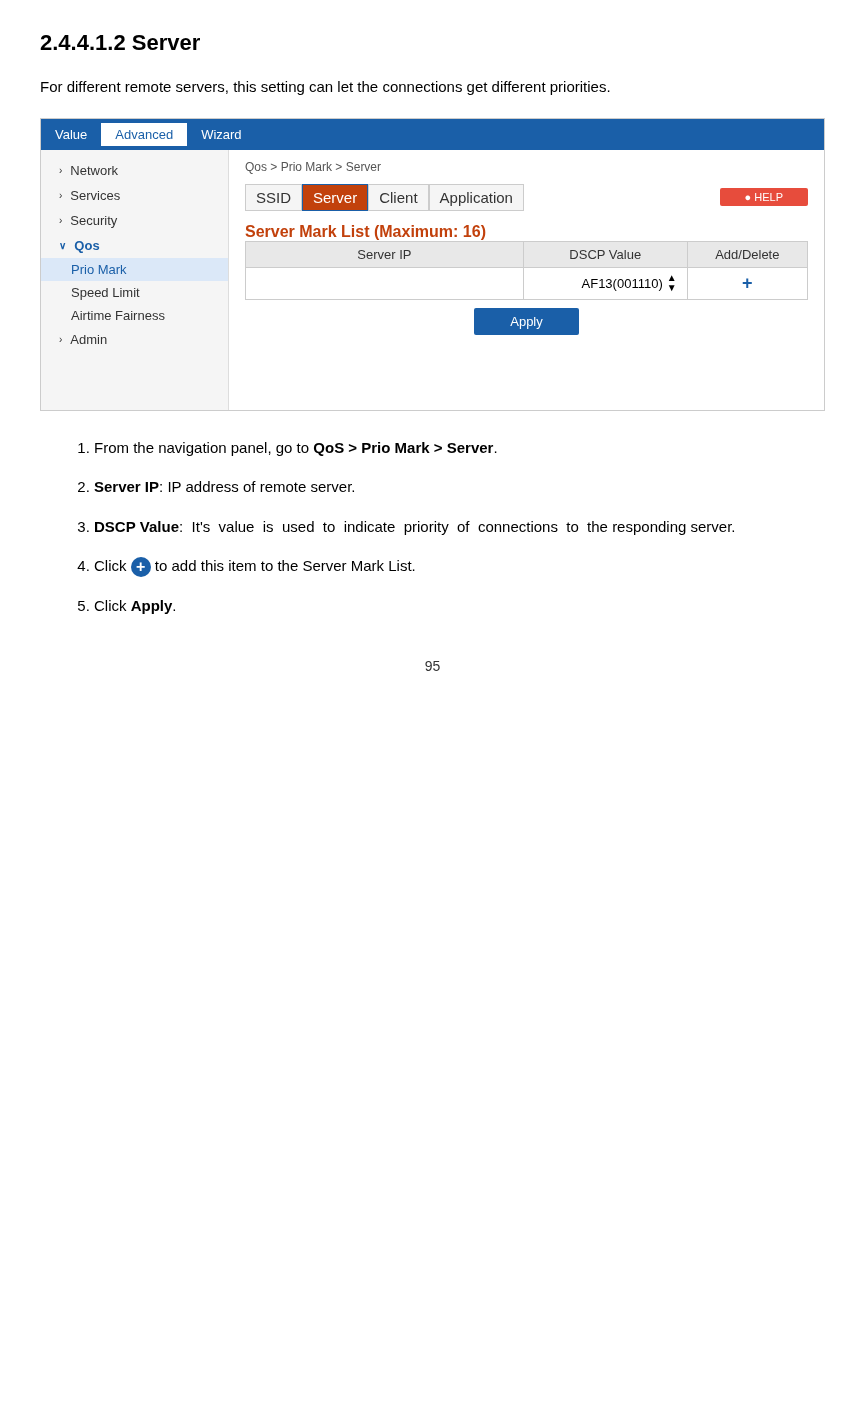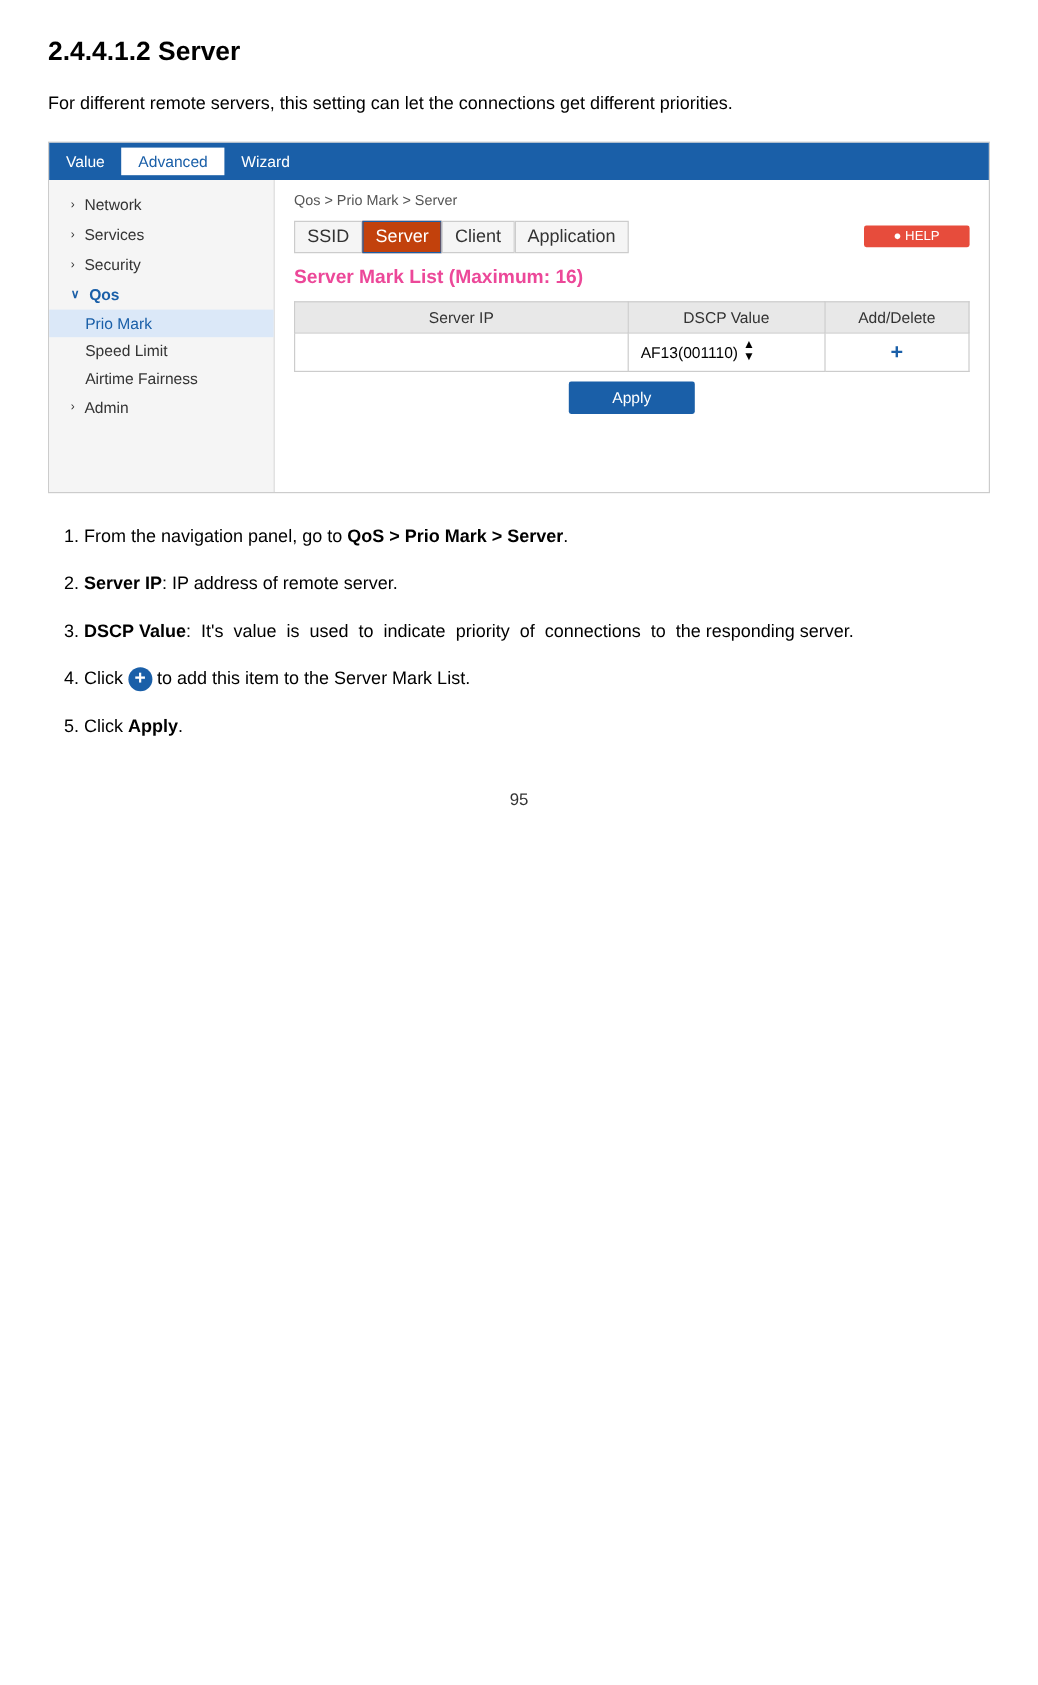--- a/index.html
+++ b/index.html
@@ -133,22 +133,21 @@
       font-size: 11px;
       padding: 3px 25px;
       border: none;
       cursor: pointer;
       border-radius: 2px;
     }
 
     .section-title {
       font-size: 16px;
       font-weight: bold;
-      margin-bottom: 10px;
-      color: #ec4899;
+      color: #c2410c;
     }
 
     
     .data-table {
       width: 100%;
       border-collapse: collapse;
       font-size: 13px;
       margin-bottom: 8px;
     }
     .data-table th {
@@ -168,21 +167,21 @@
       border: none;
       width: 100%;
       font-size: 13px;
       text-align: center;
       outline: none;
       background: transparent;
     }
     .dscp-cell {
       display: flex;
       align-items: center;
-      justify-content: flex-start;
+      justify-content: flex-end;
       gap: 4px;
     }
     .dscp-cell .spinners {
       display: flex;
       flex-direction: column;
       font-size: 10px;
       line-height: 1;
     }
     .plus-btn {
       background: none;
@@ -216,20 +215,21 @@
     .steps-section p {
       margin-bottom: 10px;
     }
     .steps-section ol {
       margin-left: 30px;
       margin-bottom: 10px;
     }
     .steps-section ol li {
       margin-bottom: 14px;
       line-height: 1.7;
+      margin-left: 24px;
     }
     .plus-icon-inline {
       display: inline-block;
       background: #1a5fa8;
       color: #fff;
       width: 20px;
       height: 20px;
       text-align: center;
       line-height: 20px;
       border-radius: 50%;

